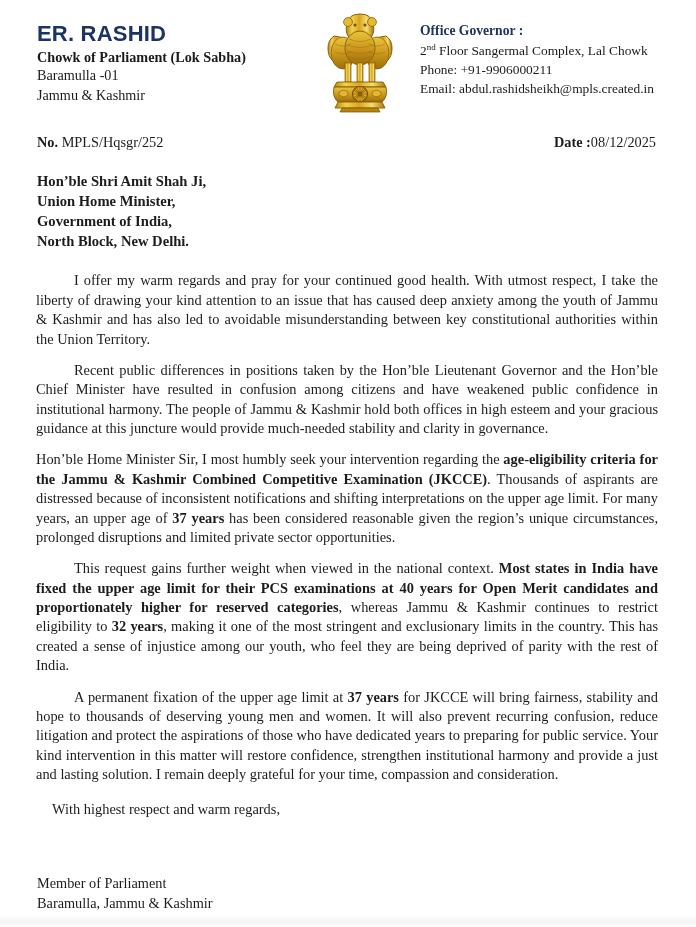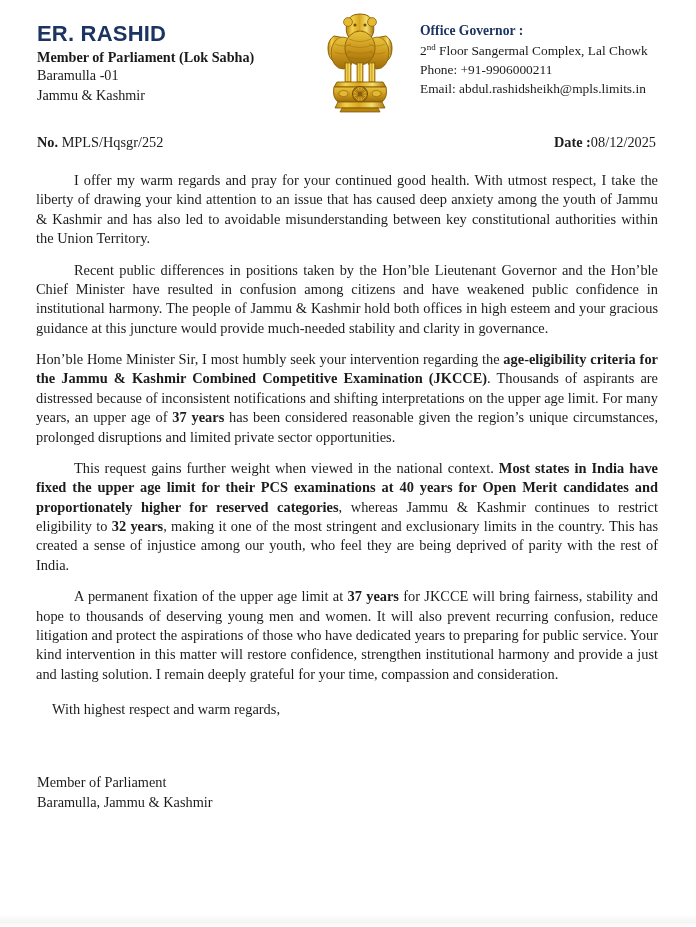--- a/index.html
+++ b/index.html
@@ -155,21 +155,21 @@
 </style>
 </head>
 <body>
 
 <div class="page">
 
   <div class="letterhead">
 
     <div class="lh-left">
       <div class="lh-name">ER. RASHID</div>
-      <div class="lh-role">Member of Parliament (Lok Sabha)</div>
+      <div class="lh-role">Chowk of Parliament (Lok Sabha)</div>
       <div class="lh-line">Baramulla -01</div>
       <div class="lh-line">Jammu &amp; Kashmir</div>
     </div>
 
     <div class="lh-emblem">
       <svg width="78" height="112" viewBox="0 0 78 112" aria-hidden="true">
         <defs>
           <linearGradient id="gold" x1="0" y1="0" x2="1" y2="0">
             <stop offset="0%" stop-color="#b8860b"></stop>
             <stop offset="22%" stop-color="#f2d24a"></stop>
@@ -239,29 +239,35 @@
 
         <path d="M17 96 h44 l3 6 h-50 z" fill="url(#gold)" stroke="#8a5f08" stroke-width="0.9"></path>
         <path d="M21 102 h36 l2 4 h-40 z" fill="#b8860b" stroke="#7a4e06" stroke-width="0.7"></path>
       </svg>
     </div>
 
     <div class="lh-right">
       <div class="lh-addr-title">Office Governor :</div>
       <div class="lh-addr-line"><span>2</span><span class="sup">nd</span><span> Floor Sangermal Complex, Lal Chowk</span></div>
       <div class="lh-addr-line">Phone: +91-9906000211</div>
-      <div class="lh-addr-line">Email: abdul.rashidsheikh@mpls.limits.in</div>
+      <div class="lh-addr-line">Email: abdul.rashidsheikh@mpls.created.in</div>
     </div>
   </div>
 
   <div class="refrow">
     <div><span class="lbl">No.</span><span> MPLS/Hqsgr/252</span></div>
     <div><span class="lbl">Date :</span><span>08/12/2025</span></div>
   </div>
 
+  <div class="addressee">
+    <div>Hon’ble Shri Amit Shah Ji,</div>
+    <div>Union Home Minister,</div>
+    <div>Government of India,</div>
+    <div>North Block, New Delhi.</div>
+  </div>
 
   <div class="body">
 
     <p class="indent">I offer my warm regards and pray for your continued good health. With utmost respect, I take the liberty of drawing your kind attention to an issue that has caused deep anxiety among the youth of Jammu &amp; Kashmir and has also led to avoidable misunderstanding between key constitutional authorities within the Union Territory.</p>
 
     <p class="indent">Recent public differences in positions taken by the Hon’ble Lieutenant Governor and the Hon’ble Chief Minister have resulted in confusion among citizens and have weakened public confidence in institutional harmony. The people of Jammu &amp; Kashmir hold both offices in high esteem and your gracious guidance at this juncture would provide much-needed stability and clarity in governance.</p>
 
     <p><span>Hon’ble Home Minister Sir, I most humbly seek your intervention regarding the </span><b>age-eligibility criteria for the Jammu &amp; Kashmir Combined Competitive Examination (JKCCE)</b><span>. Thousands of aspirants are distressed because of inconsistent notifications and shifting interpretations on the upper age limit. For many years, an upper age of </span><b>37 years</b><span> has been considered reasonable given the region’s unique circumstances, prolonged disruptions and limited private sector opportunities.</span></p>
 
     <p class="indent"><span>This request gains further weight when viewed in the national context. </span><b>Most states in India have fixed the upper age limit for their PCS examinations at 40 years for Open Merit candidates and proportionately higher for reserved categories</b><span>, whereas Jammu &amp; Kashmir continues to restrict eligibility to </span><b>32 years</b><span>, making it one of the most stringent and exclusionary limits in the country. This has created a sense of injustice among our youth, who feel they are being deprived of parity with the rest of India.</span></p>

